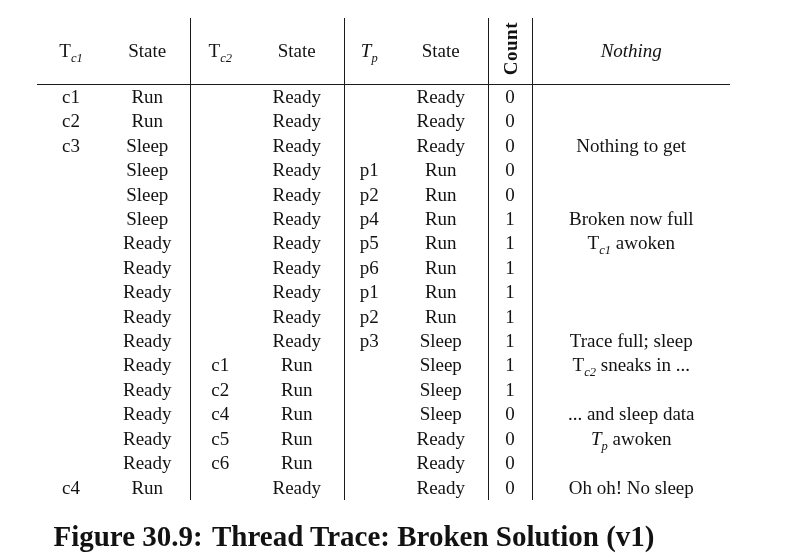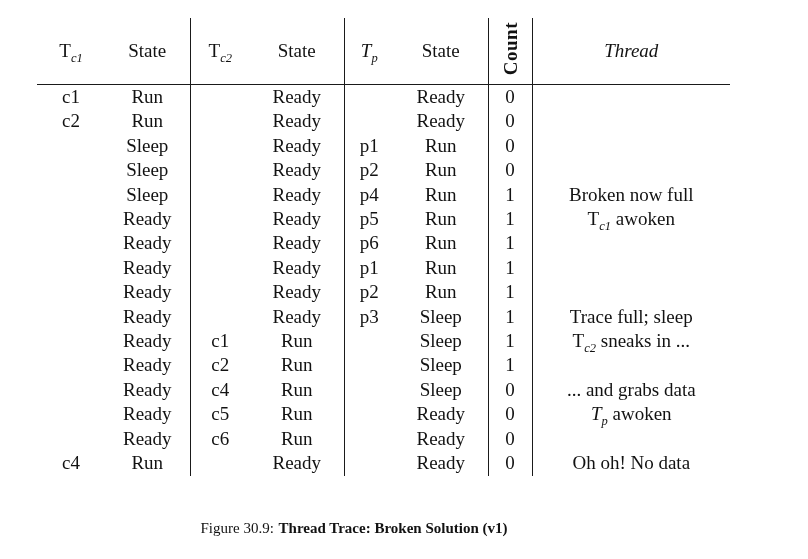--- a/index.html
+++ b/index.html
@@ -14,21 +14,21 @@
   thead th{height:66px;vertical-align:middle;border-bottom:1.5px solid #1a1a1a;}
   tbody td{height:24.4px;line-height:24.4px;white-space:nowrap;overflow:visible;}
   .br{border-right:1.5px solid #1a1a1a;}
   sub{font-size:66%;line-height:0;}
   .vert{
     writing-mode:vertical-rl;transform:rotate(180deg);
     display:inline-block;font-weight:bold;line-height:1;letter-spacing:.5px;
   }
   .caption{
     position:absolute;left:0;top:520px;width:708px;
-    text-align:center;font-size:15px;
+    text-align:center;font-size:29px;font-weight:bold;
   }
   .caption b{margin-left:.32em;}
 </style>
 </head>
 <body>
 
 <div class="table-wrap">
   <table>
     <colgroup>
       <col style="width:68px">
@@ -42,21 +42,21 @@
     </colgroup>
     <thead>
       <tr>
         <th>T<sub><i>c1</i></sub></th>
         <th class="br">State</th>
         <th>T<sub><i>c2</i></sub></th>
         <th class="br">State</th>
         <th><i>T</i><sub><i>p</i></sub></th>
         <th class="br">State</th>
         <th class="br"><span class="vert">Count</span></th>
-        <th><i>Thread</i></th>
+        <th><i>Nothing</i></th>
       </tr>
     </thead>
     <tbody>
         <tr>
           <td>c1</td>
           <td class="br">Run</td>
           <td></td>
           <td class="br">Ready</td>
           <td></td>
           <td class="br">Ready</td>
@@ -67,20 +67,30 @@
           <td>c2</td>
           <td class="br">Run</td>
           <td></td>
           <td class="br">Ready</td>
           <td></td>
           <td class="br">Ready</td>
           <td class="br">0</td>
           <td></td>
         </tr>
         <tr>
+          <td>c3</td>
+          <td class="br">Sleep</td>
+          <td></td>
+          <td class="br">Ready</td>
+          <td></td>
+          <td class="br">Ready</td>
+          <td class="br">0</td>
+          <td>Nothing to get</td>
+        </tr>
+        <tr>
           <td></td>
           <td class="br">Sleep</td>
           <td></td>
           <td class="br">Ready</td>
           <td>p1</td>
           <td class="br">Run</td>
           <td class="br">0</td>
           <td></td>
         </tr>
         <tr>
@@ -174,21 +184,21 @@
           <td></td>
         </tr>
         <tr>
           <td></td>
           <td class="br">Ready</td>
           <td>c4</td>
           <td class="br">Run</td>
           <td></td>
           <td class="br">Sleep</td>
           <td class="br">0</td>
-          <td>... and grabs data</td>
+          <td>... and sleep data</td>
         </tr>
         <tr>
           <td></td>
           <td class="br">Ready</td>
           <td>c5</td>
           <td class="br">Run</td>
           <td></td>
           <td class="br">Ready</td>
           <td class="br">0</td>
           <td><i>T</i><sub><i>p</i></sub> awoken</td>
@@ -204,21 +214,21 @@
           <td></td>
         </tr>
         <tr>
           <td>c4</td>
           <td class="br">Run</td>
           <td></td>
           <td class="br">Ready</td>
           <td></td>
           <td class="br">Ready</td>
           <td class="br">0</td>
-          <td>Oh oh! No data</td>
+          <td>Oh oh! No sleep</td>
         </tr>
       </tbody>
   </table>
 </div>
 
 <div class="caption">
   <span>Figure 30.9:</span><b>Thread Trace: Broken Solution (v1)</b>
 </div>
 
 </body></html>

